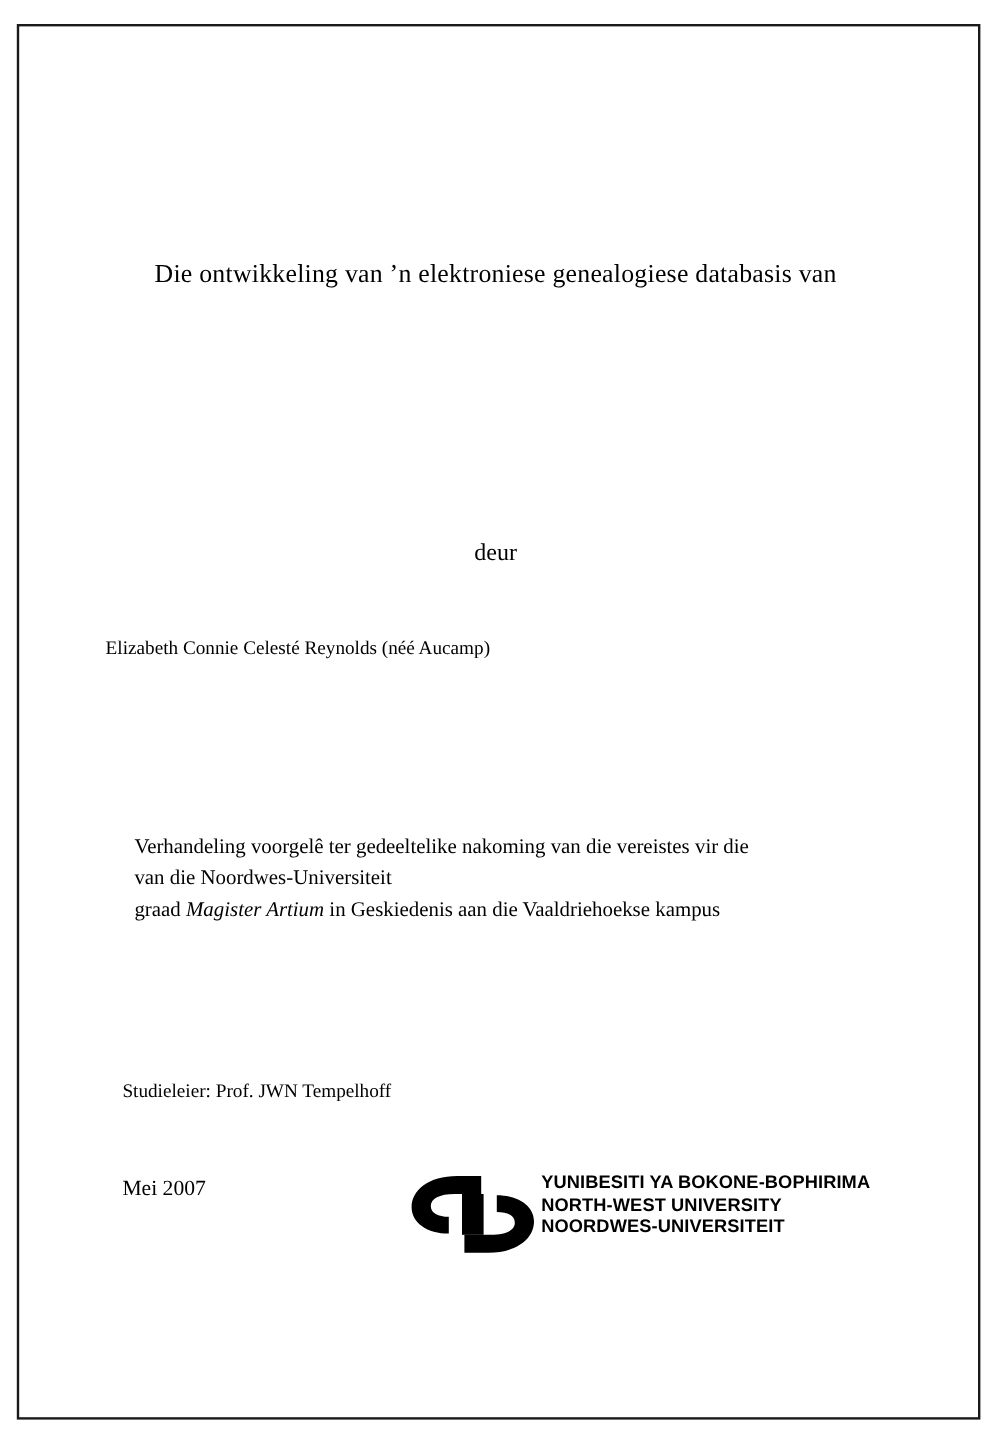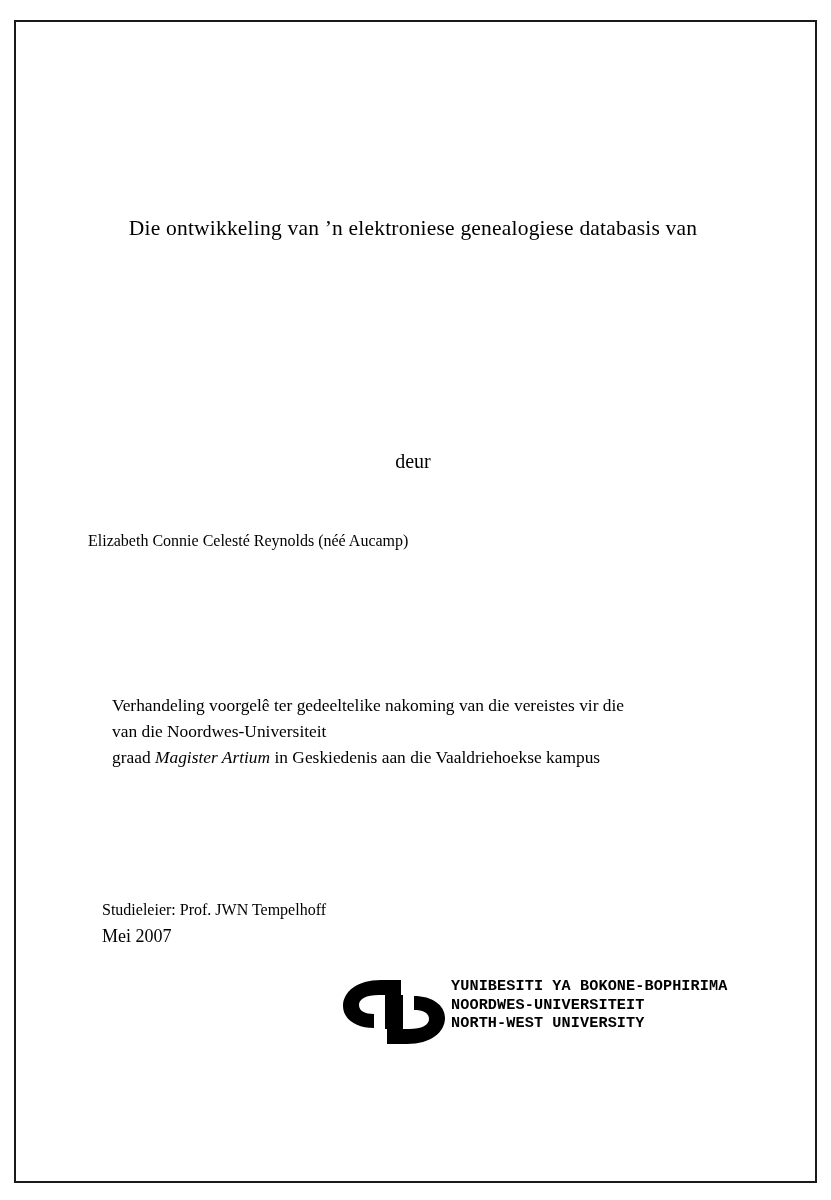--- a/index.html
+++ b/index.html
@@ -85,21 +85,21 @@
   }
   .supervisor {
     position: absolute;
     top: 877px;
     left: 14px;
     font-size: 16px;
     line-height: 26px;
   }
   .date {
     position: absolute;
-    top: 903px;
+    top: 957px;
     left: 14px;
     font-size: 18px;
     line-height: 26px;
   }
   .logo-block {
     position: absolute;
     top: 952px;
     left: 155px;
     width: 420px;
     height: 80px;
@@ -108,21 +108,21 @@
     position: absolute;
     left: 96px;
     top: 4px;
     width: 110px;
     height: 72px;
   }
   .logo-text {
     position: absolute;
     left: 208px;
     top: 5px;
-    font-family: Liberation Mono, monospace;
+    font-family: Liberation Sans, sans-serif;
     font-size: 15.2px;
     line-height: 18.5px;
     font-weight: 700;
     letter-spacing: 0.1px;
     white-space: nowrap;
   }
   .logo-text div { display: block; }
 </style>
 </head>
 <body>
@@ -154,19 +154,19 @@
         <svg viewBox="0 0 110 72" width="110" height="72" aria-hidden="true">
           <g fill="#000000">
             <path d="M42 4 C18 4 4 16 4 30 C4 43 17 52 35 52 L35 38 C26 38 20 35 20 29 C20 23 27 19 40 19 L62 19 L62 4 Z"></path>
             <path d="M68 68 C92 68 106 56 106 42 C106 29 93 20 75 20 L75 34 C84 34 90 37 90 43 C90 49 83 53 70 53 L48 53 L48 68 Z"></path>
             <rect x="46" y="19" width="18" height="34"></rect>
           </g>
         </svg>
       </div>
       <div class="logo-text">
         <div>YUNIBESITI YA BOKONE-BOPHIRIMA</div>
+        <div>NORTH-WEST UNIVERSITY</div>
         <div>NOORDWES-UNIVERSITEIT</div>
-        <div>NORTH-WEST UNIVERSITY</div>
       </div>
     </div>
 
   </div>
 </div>
 
 </body></html>

